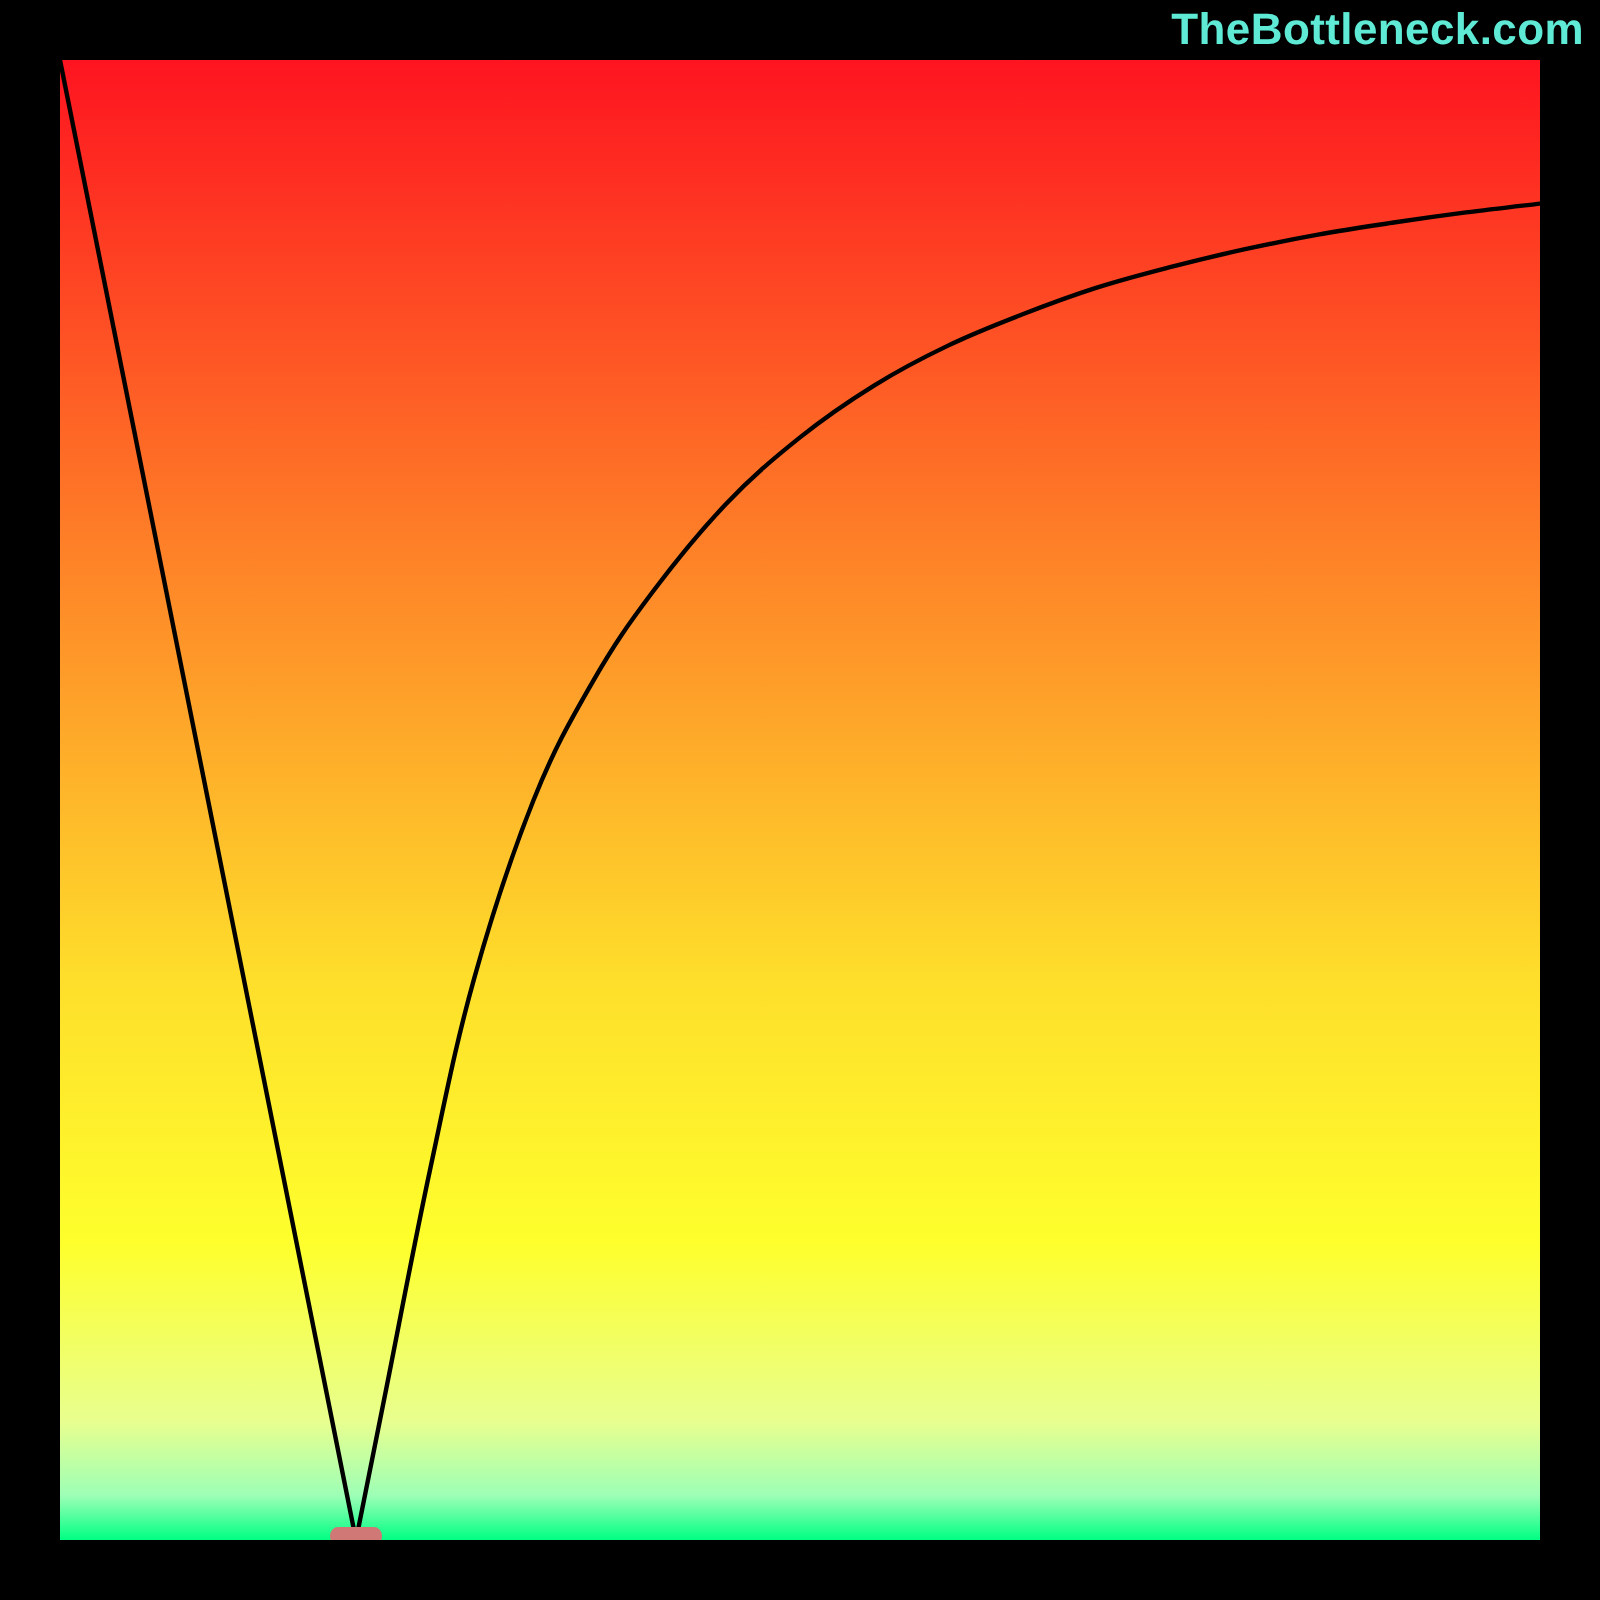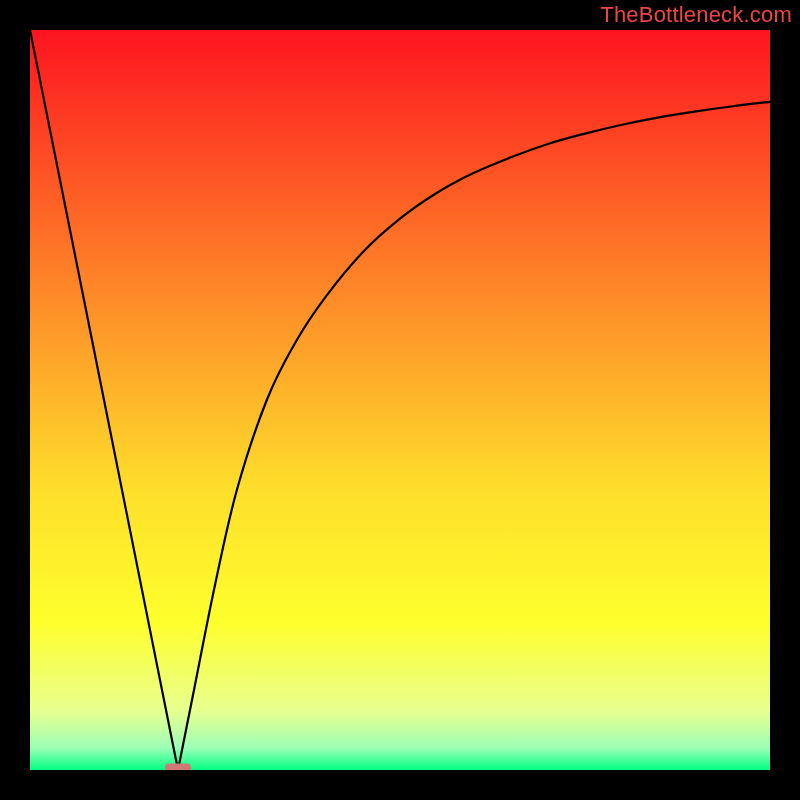--- a/index.html
+++ b/index.html
@@ -14,24 +14,24 @@
   .frame {
     position: relative;
     width: 800px;
     height: 800px;
     background: #000;
   }
   .watermark {
     position: absolute;
     top: 2px;
     right: 8px;
-    color: #ef4444;
+    color: #5eead4;
     font-size: 22px;
     letter-spacing: 0.2px;
-    font-weight: 400;
+    font-weight: 700;
     z-index: 10;
     user-select: none;
   }
   .plot-area {
     position: absolute;
     left: 30px;
     top: 30px;
     width: 740px;
     height: 740px;
     overflow: hidden;

